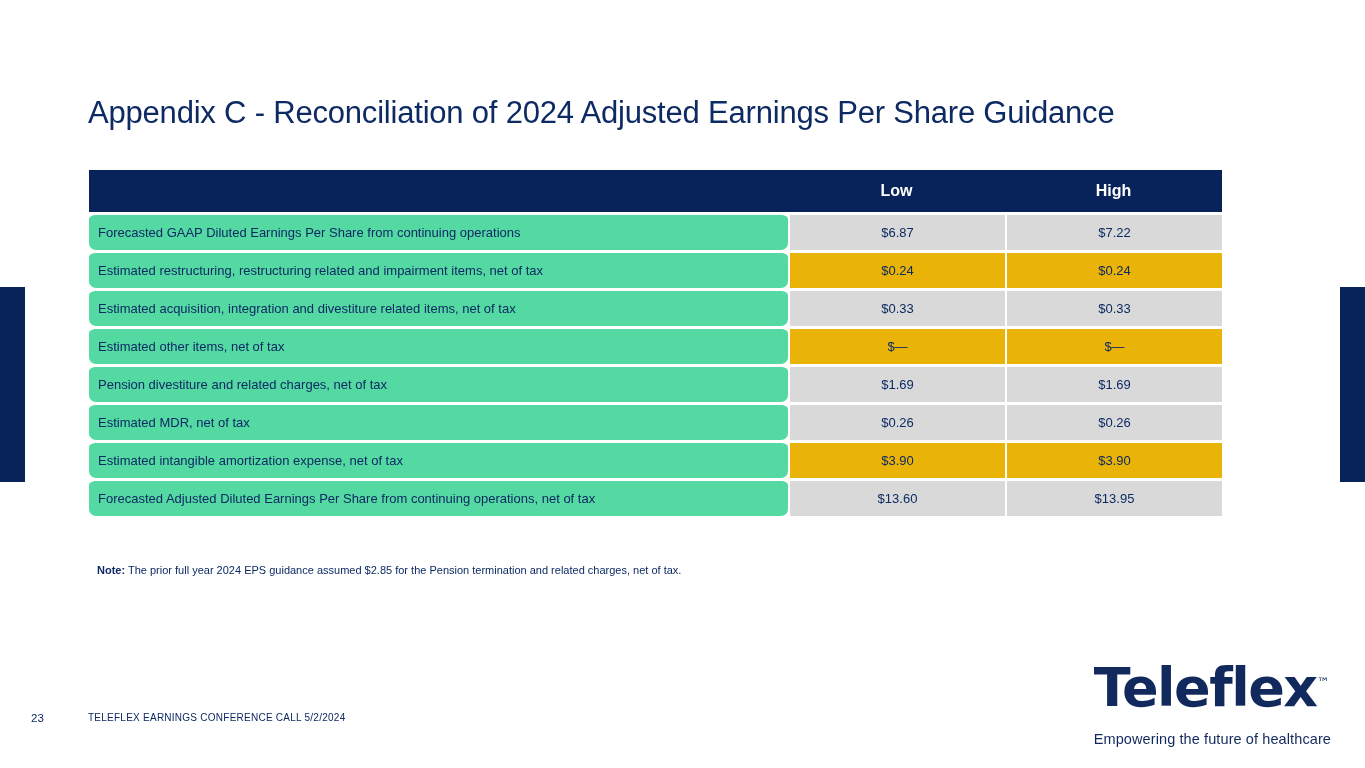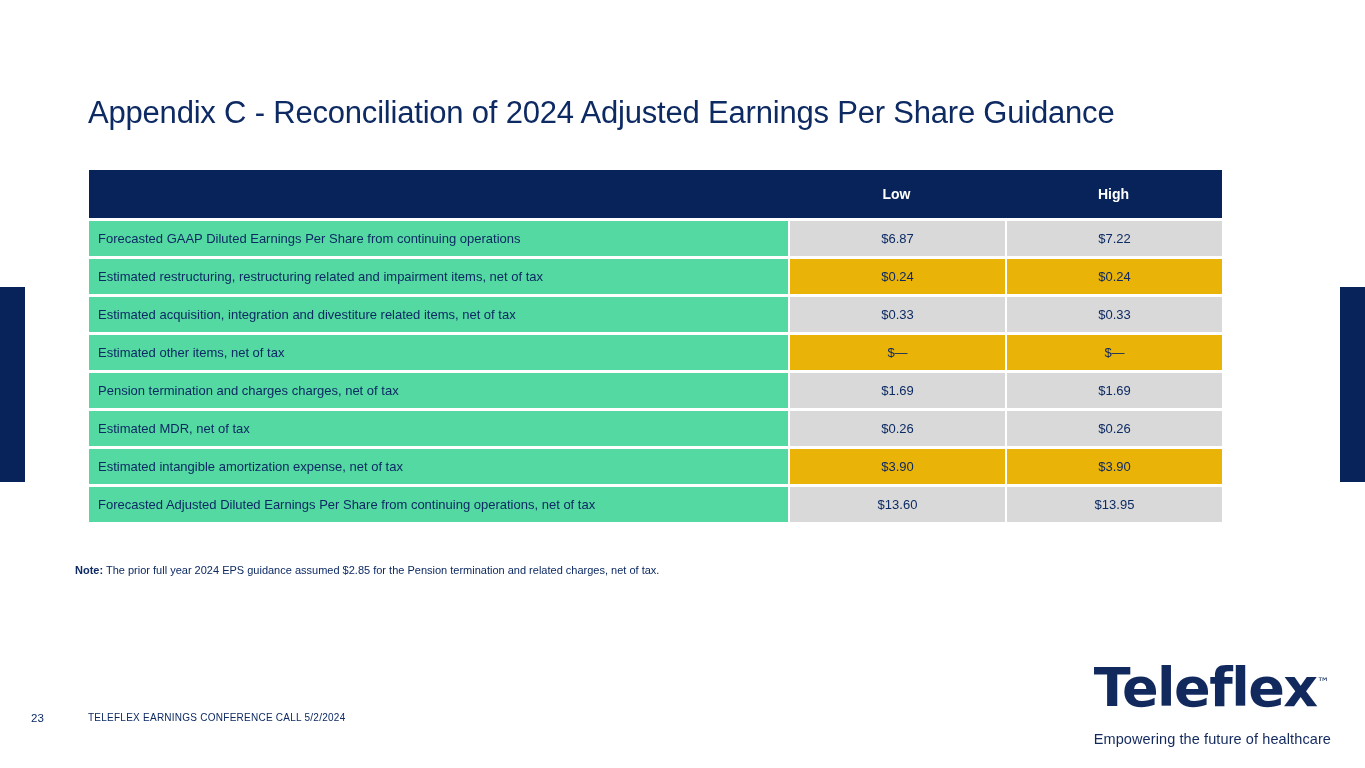--- a/index.html
+++ b/index.html
@@ -57,54 +57,55 @@
     border-spacing: 0;
     table-layout: fixed;
   }
   .eps-table col.c-label { width: 699px; }
   .eps-table col.c-low   { width: 217px; }
   .eps-table col.c-high  { width: 217px; }
 
   .eps-table thead th {
     background: #082359;
     color: #ffffff;
-    height: 48px;
-    font-size: 14px;
+    height: 42px;
+    font-size: 16px;
     font-weight: bold;
     text-align: center;
     padding: 0;
     border: none;
   }
   .eps-table thead th.h-label { text-align: left; }
 
   .eps-table tbody td {
     height: 35px;
     padding: 0 0 0 9px;
     font-size: 13px;
     color: #0d2a63;
     border-top: 3px solid #ffffff;
     vertical-align: middle;
   }
   .eps-table tbody td.cell-label {
     background: #55d9a3;
     text-align: left;
     padding-left: 9px;
+    border-radius: 7px;
   }
   .eps-table tbody td.cell-num {
     text-align: center;
     padding-left: 0;
     border-left: 2px solid #ffffff;
   }
   .eps-table tbody tr.band-dark td.cell-num  { background: #d9d9d9; }
   .eps-table tbody tr.band-light td.cell-num { background: #eab308; }
 
   
   .note {
     position: absolute;
-    left: 75px;
+    left: 97px;
     top: 563px;
     font-size: 11px;
     line-height: 15px;
     color: #0d2a63;
   }
   .note .note-label { font-weight: bold; }
 
   
   .footer-page {
     position: absolute;
@@ -190,21 +191,21 @@
           <td class="cell-label">Estimated acquisition, integration and divestiture related items, net of tax</td>
           <td class="cell-num">$0.33</td>
           <td class="cell-num">$0.33</td>
         </tr>
         <tr class="band-light">
           <td class="cell-label">Estimated other items, net of tax</td>
           <td class="cell-num">$—</td>
           <td class="cell-num">$—</td>
         </tr>
         <tr class="band-dark">
-          <td class="cell-label">Pension termination and charges charges, net of tax</td>
+          <td class="cell-label">Pension divestiture and related charges, net of tax</td>
           <td class="cell-num">$1.69</td>
           <td class="cell-num">$1.69</td>
         </tr>
         <tr class="band-dark">
           <td class="cell-label">Estimated MDR, net of tax</td>
           <td class="cell-num">$0.26</td>
           <td class="cell-num">$0.26</td>
         </tr>
         <tr class="band-light">
           <td class="cell-label">Estimated intangible amortization expense, net of tax</td>

